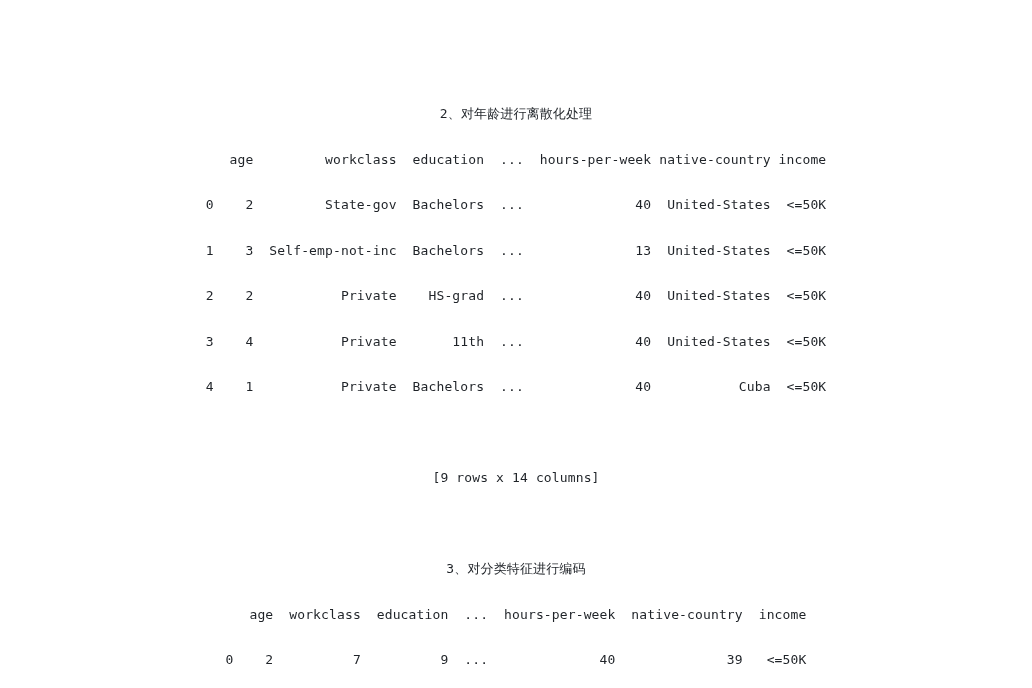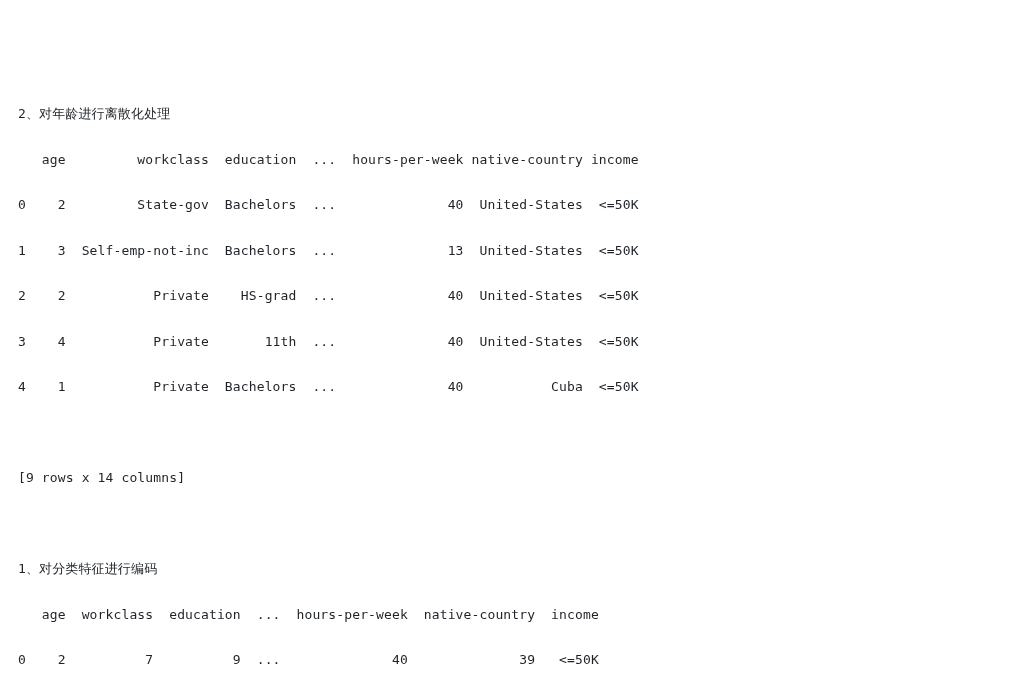--- a/index.html
+++ b/index.html
@@ -1,15 +1,15 @@
 <!DOCTYPE html>
 <html><head>
   <meta charset="utf-8">
   <style>
-    * { margin: 0; padding: 0; box-sizing: border-box; }
+    * { margin: 0; padding: 0; box-sizing: border-box; text-align: center; }
     body {
       font-family: "SF Mono", Monaco, Menlo, Consolas, "DejaVu Sans Mono", monospace;
       font-size: 13px;
       line-height: 1.75;
       color: #1f2328;
       background: #fff;
       padding: 12px 18px;
       white-space: pre;
       letter-spacing: 0.01em;
     }
@@ -23,21 +23,21 @@
 <span class="line">2、对年龄进行离散化处理</span>
 <span class="line">   age         workclass  education  ...  hours-per-week native-country income</span>
 <span class="line">0    2         State-gov  Bachelors  ...              40  United-States  &lt;=50K</span>
 <span class="line">1    3  Self-emp-not-inc  Bachelors  ...              13  United-States  &lt;=50K</span>
 <span class="line">2    2           Private    HS-grad  ...              40  United-States  &lt;=50K</span>
 <span class="line">3    4           Private       11th  ...              40  United-States  &lt;=50K</span>
 <span class="line">4    1           Private  Bachelors  ...              40           Cuba  &lt;=50K</span>
 <span class="line"> </span>
 <span class="line">[9 rows x 14 columns]</span>
 <span class="line"> </span>
-<span class="line">1、对分类特征进行编码</span>
+<span class="line">3、对分类特征进行编码</span>
 <span class="line">   age  workclass  education  ...  hours-per-week  native-country  income</span>
 <span class="line">0    2          7          9  ...              40              39   &lt;=50K</span>
 
 
 
 
 
 
 
 

